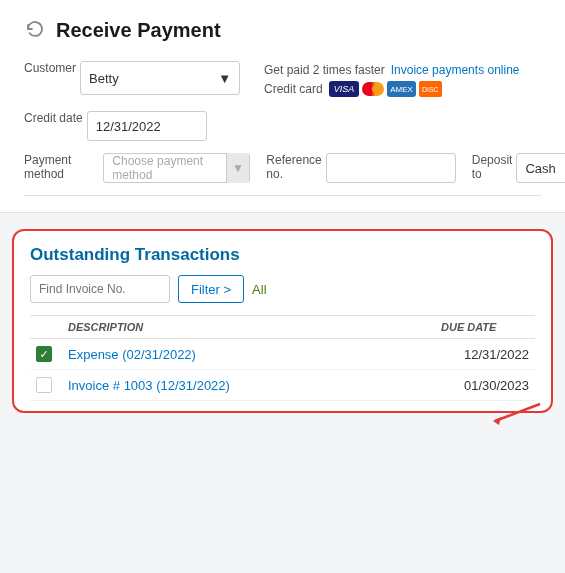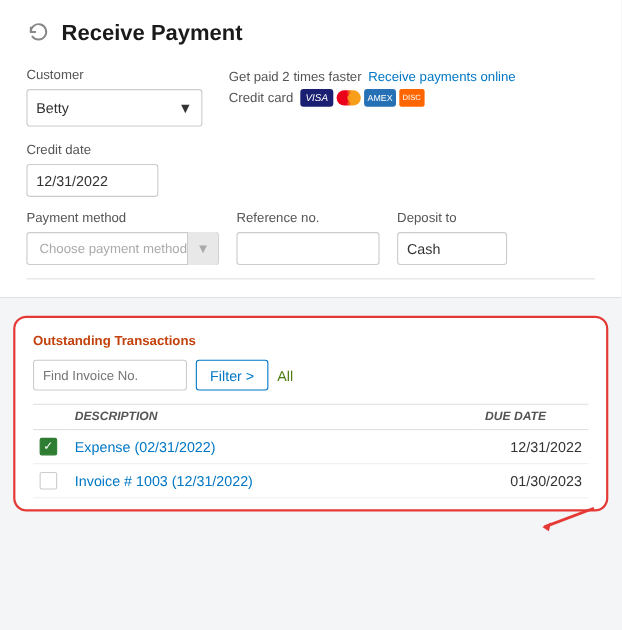--- a/index.html
+++ b/index.html
@@ -32,21 +32,21 @@
       color: #1a1a1a;
     }
     .form-row {
       display: flex;
       align-items: flex-start;
       gap: 24px;
       margin-bottom: 14px;
     }
     .field-group {
       display: flex;
-      flex-direction: column;
+      flex-direction: row;
       gap: 4px;
     }
     .field-label {
       font-size: 12px;
       color: #555;
       margin-bottom: 2px;
     }
     .customer-select {
       display: flex;
       align-items: center;
@@ -205,23 +205,23 @@
     
     .outstanding-section {
       margin: 16px 12px 0 12px;
       background: #fff;
       border: 2.5px solid #e53935;
       border-radius: 12px;
       padding: 14px 16px 10px 16px;
       position: relative;
     }
     .outstanding-title {
-      font-size: 12px;
+      font-size: 17px;
       font-weight: 700;
-      color: #c2410c;
+      color: #0369a1;
       margin-bottom: 10px;
     }
     .filter-row {
       display: flex;
       align-items: center;
       gap: 8px;
       margin-bottom: 12px;
     }
     .find-invoice-input {
       border: 1px solid #ccc;
@@ -327,21 +327,21 @@
         <span class="field-label">Customer</span>
         <div class="customer-select">
           <span>Betty</span>
           <span class="chevron-down">▼</span>
         </div>
       </div>
 
       <div class="paid-faster-section">
         <div class="paid-faster-row">
           <span>Get paid 2 times faster</span>
-          <a class="accept-link" href="#">Receive payments online</a>
+          <a class="accept-link" href="#">Invoice payments online</a>
         </div>
         <div class="credit-card-row">
           <span>Credit card</span>
           <div class="card-badges">
             <span class="card-badge badge-visa">VISA</span>
             <span class="card-badge badge-mc">
               <svg width="22" height="14" viewBox="0 0 22 14">
                 <circle cx="7" cy="7" r="6" fill="#eb001b"></circle>
                 <circle cx="15" cy="7" r="6" fill="#f79e1b" opacity="0.9"></circle>
               </svg>

